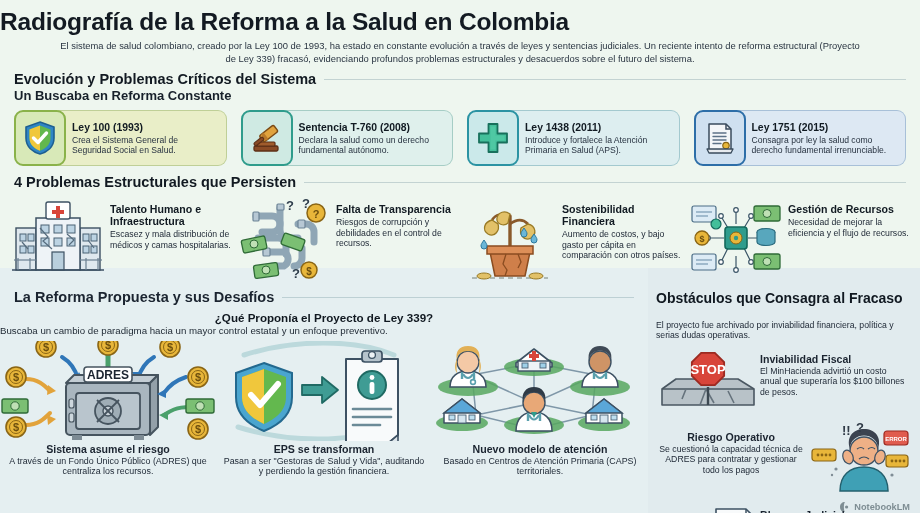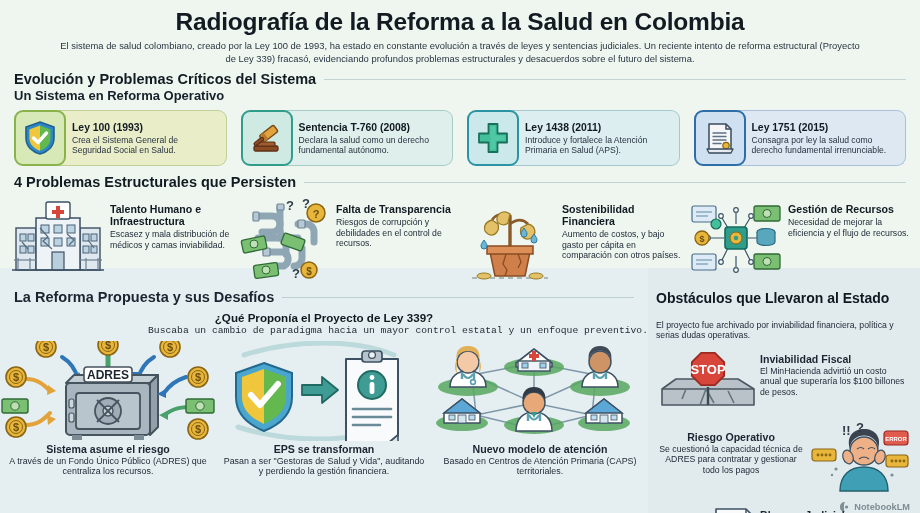--- a/index.html
+++ b/index.html
@@ -23,21 +23,21 @@
     background:#e5eff1;
   }
   .lower-right-bg{
     position:absolute; left:648px; top:268px; width:272px; height:245px;
     background:#e1ebee;
   }
   .content{position:relative; z-index:5;}
 
   
   .title{
-    text-align:center; font-size:24.5px; font-weight:bold; letter-spacing:-.2px;
+    text-align:left; font-size:24.5px; font-weight:bold; letter-spacing:-.2px;
     padding-top:8px; color:#131a22;
   }
   .subtitle{
     text-align:center; font-size:9.4px; line-height:12.5px; color:#2a3542;
     max-width:800px; margin:4px auto 0;
   }
 
   
   .sec-head{ display:flex; align-items:center; gap:8px; padding:0 14px; }
   .sec-head h2{ font-size:14.5px; font-weight:bold; white-space:nowrap; color:#121a22;}
@@ -86,21 +86,21 @@
   
   .bottom{ display:flex; }
   .bl{ width:648px; }
   .br{ width:272px; padding:0 10px 0 8px;}
 
   .reform-head{ padding:5px 0 0 14px; display:flex; align-items:center; gap:8px; padding-right:14px;}
   .reform-head h2{font-size:14.5px; font-weight:bold; white-space:nowrap;}
   .reform-head .rule{flex:1;height:1px;background:#bdd0d4;}
 
   .q-title{ text-align:center; font-size:11.6px; font-weight:bold; margin-top:6px; color:#101820;}
-  .q-sub{ text-align:right; font-size:9.7px; line-height:11.6px; margin-top:1px; color:#1d2732;font-family:Liberation Mono, monospace;}
+  .q-sub{ text-align:left; font-size:9.7px; line-height:11.6px; margin-top:1px; color:#1d2732;}
 
   .pillars{ display:flex; margin-top:4px;}
   .pillar{ flex:1; display:flex; flex-direction:column; align-items:center;}
   .pillar-art{ height:100px; width:100%; position:relative;}
   .pillar-title{ font-size:10.6px; font-weight:bold; margin-top:2px; text-align:center;}
   .pillar-desc{ font-size:8.9px; line-height:10.5px; text-align:center; margin-top:1px; color:#222c39; padding:0 6px;}
 
   .obs-title{ font-size:14px; font-weight:bold; margin-top:6px; color:#101820;}
   .obs-sub{ font-size:8.7px; line-height:10.4px; margin-top:14px; color:#222c39;}
 
@@ -129,21 +129,21 @@
 
   <div class="content">
 
     <div class="title">Radiografía de la Reforma a la Salud en Colombia</div>
     <div class="subtitle">El sistema de salud colombiano, creado por la Ley 100 de 1993, ha estado en constante evolución a través de leyes y sentencias judiciales. Un reciente intento de reforma estructural (Proyecto de Ley 339) fracasó, evidenciando profundos problemas estructurales y desacuerdos sobre el futuro del sistema.</div>
 
     <div class="sec-head" style="margin-top:6px;text-align:right;">
       <h2>Evolución y Problemas Críticos del Sistema</h2>
       <span class="rule"></span>
     </div>
-    <div class="sec-sub">Un Sistema en Reforma Operativo</div>
+    <div class="sec-sub">Un Buscaba en Reforma Constante</div>
 
     <div class="timeline">
 
       <div class="tl-card c1">
         <div class="tl-icon">
           <svg width="34" height="36" viewBox="0 0 34 36">
             <path d="M17 2 L31 7 V18 C31 27 24 32 17 34 C10 32 3 27 3 18 V7 Z" fill="#2f86c5" stroke="#1d5f91" stroke-width="1.6"></path>
             <path d="M17 5.5 L27.5 9.4 V18 C27.5 25 22 29 17 30.7 C12 29 6.5 25 6.5 18 V9.4 Z" fill="#63b84e"></path>
             <path d="M17 5.5 L6.5 9.4 V18 C6.5 25 12 29 17 30.7 Z" fill="#f0c73c"></path>
             <path d="M10.5 18 L15 22.5 L23.5 13" fill="none" stroke="#ffffff" stroke-width="3.4" stroke-linecap="round" stroke-linejoin="round"></path>
@@ -253,21 +253,21 @@
                 <line x1="20" y1="64" x2="20" y2="76"></line>
               <line x1="76" y1="64" x2="76" y2="76"></line>
                 <line x1="88" y1="64" x2="88" y2="76"></line>
               <line x1="4" y1="66" x2="26" y2="66"></line>
                 <line x1="70" y1="66" x2="92" y2="66"></line>
             </g>
           </svg>
         </div>
         <div class="prob-txt">
           <div class="prob-title">Talento Humano e Infraestructura</div>
-          <div class="prob-desc">Escasez y mala distribución de médicos y camas inviabilidad.</div>
+          <div class="prob-desc">Escasez y mala distribución de médicos y camas hospitalarias.</div>
         </div>
       </div>
 
       <div class="prob">
         <div class="prob-art">
           <svg width="96" height="88" viewBox="0 0 96 88">
             <g fill="none" stroke="#8fa6b5" stroke-width="7" stroke-linecap="round">
               <path d="M20 22 h16 a8 8 0 0 1 0 16 h-10"></path>
               <path d="M44 14 v22 a8 8 0 0 0 8 8 h10"></path>
               <path d="M22 44 h20 a8 8 0 0 1 8 8 v8"></path>
@@ -591,21 +591,21 @@
                 </g>
               </svg>
             </div>
             <div class="pillar-title">Nuevo modelo de atención</div>
             <div class="pillar-desc">Basado en Centros de Atención Primaria (CAPS) territoriales.</div>
           </div>
         </div>
       </div>
 
       <div class="br">
-        <div class="obs-title">Obstáculos que Llevaron al Estado</div>
+        <div class="obs-title">Obstáculos que Consagra al Fracaso</div>
         <div class="obs-sub">El proyecto fue archivado por inviabilidad financiera, política y serias dudas operativas.</div>
 
         <div class="obs-row">
           <div class="obs-art">
             <svg width="104" height="74" viewBox="0 0 104 74">
               <path d="M6 44 L20 34 h62 l16 10 v16 H6 Z" fill="#b8c2c8" stroke="#4a5762" stroke-width="1.6" stroke-linejoin="round"></path>
               <path d="M6 44 h92" stroke="#4a5762" stroke-width="1.4"></path>
               <g stroke="#66737d" stroke-width="1.6" fill="none">
                 <path d="M50 44 l-6 16 M50 44 l8 14 M30 44 l-4 10 M72 46 l6 12"></path>
               </g>

